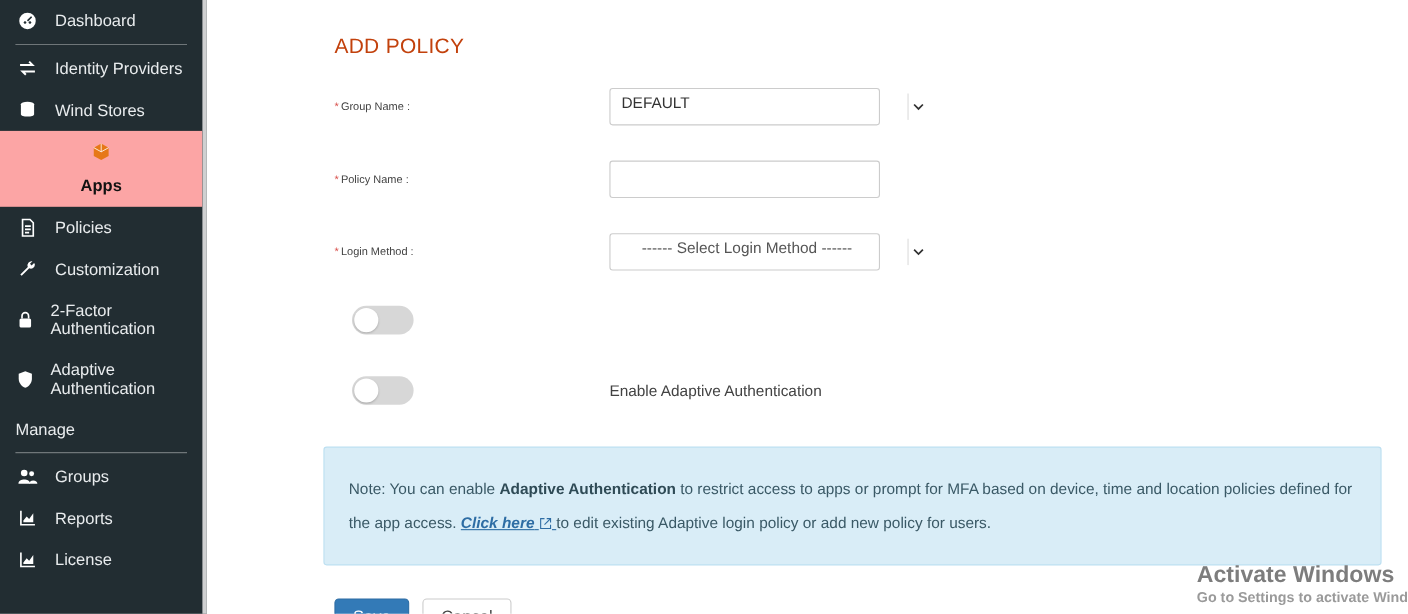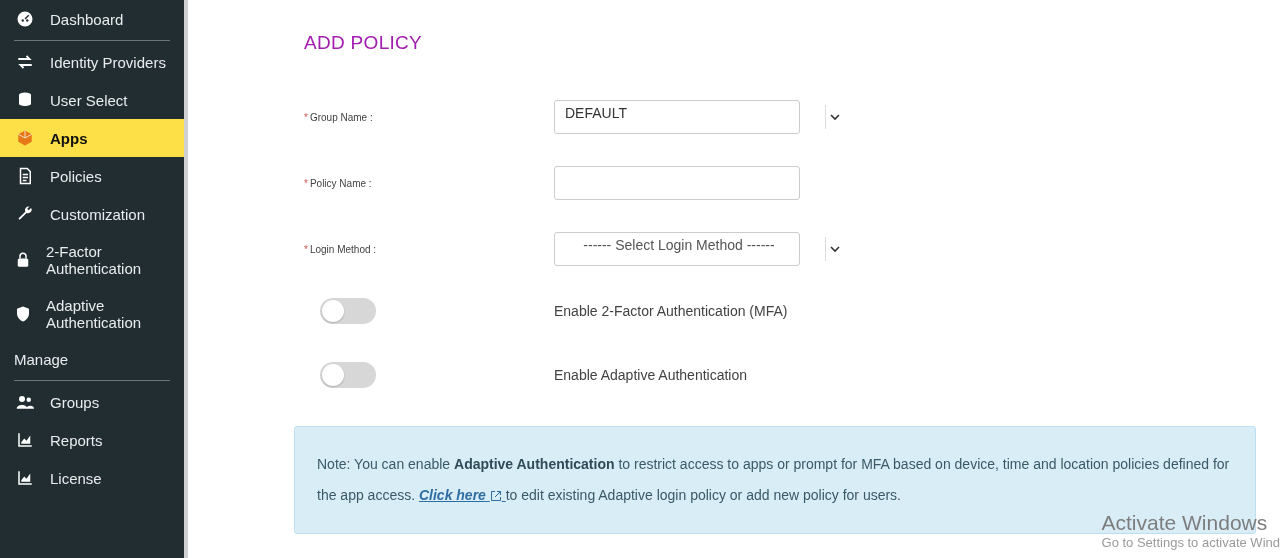--- a/index.html
+++ b/index.html
@@ -29,23 +29,24 @@
     display: flex;
     align-items: center;
     gap: 14px;
     padding: 10px 14px;
     font-size: 15px;
     color: #e9ecee;
     cursor: pointer;
   }
   .sidebar .item .icon { width: 22px; display: flex; align-items: center; justify-content: center; }
   .sidebar .item.active {
-    background: #fde047;
+    background: #fca5a5;
     color: #111;
     font-weight: 600;
+    flex-direction: column;
   }
   .sidebar .section {
     padding: 10px 14px 10px 14px;
     font-size: 15px;
     color: #e9ecee;
   }
   .sidebar hr {
     border: none;
     border-top: 1px solid rgba(255,255,255,0.35);
     margin: 2px 14px;
@@ -56,23 +57,23 @@
     position: absolute;
     left: 240px; top: 0;
     width: 1040px;
     height: 558px;
     padding: 10px 24px 20px 30px;
     overflow: hidden;
   }
   .main h2 {
     font-size: 19px;
     font-weight: 500;
-    color: #a21caf;
+    color: #c2410c;
     letter-spacing: 0.3px;
-    margin: 22px 0 46px 34px;
+    margin: 22px 0 26px 34px;
   }
 
   .form-row {
     display: flex;
     align-items: center;
     margin-left: 34px;
     margin-bottom: 32px;
   }
   .form-label { width: 250px; color: #424242; font-size: 10px; }
   .form-label .req { color: #d9534f; margin-right: 2px; }
@@ -138,20 +139,21 @@
     cursor: pointer; border: 1px solid transparent;
   }
   .btn-primary { background: #337ab7; color: #fff; border-color: #2e6da4; margin-right: 8px; }
   .btn-default { background: #fff; color: #444; border-color: #ccc; }
 
   
   .watermark {
     position: absolute; right: 0; bottom: 8px;
     text-align: left; color: #8a8a8a;
     pointer-events: none;
+    font-weight: bold;
   }
   .watermark .wm1 { font-size: 21px; color: #7d7d7d; }
   .watermark .wm2 { font-size: 13px; color: #9a9a9a; }
 
   svg { display: block; }
 </style>
 </head>
 <body>
 
 <nav class="sidebar">
@@ -181,21 +183,21 @@
   </div>
 
   <div class="item">
     <span class="icon">
       <svg width="18" height="18" viewBox="0 0 24 24" fill="#fff">
           <ellipse cx="12" cy="5" rx="8" ry="3"></ellipse>
           <path d="M4 5v6c0 1.66 3.58 3 8 3s8-1.34 8-3V5"></path>
           <path d="M4 11v6c0 1.66 3.58 3 8 3s8-1.34 8-3v-6"></path>
         </svg>
     </span>
-    <span>User Select</span>
+    <span>Wind Stores</span>
   </div>
 
   <div class="item active">
     <span class="icon">
       <svg width="18" height="18" viewBox="0 0 24 24" fill="#e67817">
           <path d="M12 2l9 5v10l-9 5-9-5V7z"></path>
           <path d="M12 2v10l9-5M12 12l-9-5" stroke="#fff" stroke-width="1" fill="none"></path>
         </svg>
     </span>
     <span>Apps</span>
@@ -315,21 +317,20 @@
             <path d="M1 3l4 4 4-4" fill="none" stroke="#333" stroke-width="1.6"></path>
           </svg>
       </span>
     </div>
   </div>
 
   <div class="switch-row">
     <div class="switch-col">
       <div class="switch"></div>
     </div>
-    <span class="switch-label">Enable 2-Factor Authentication (MFA)</span>
   </div>
 
   <div class="switch-row">
     <div class="switch-col">
       <div class="switch"></div>
     </div>
     <span class="switch-label">Enable Adaptive Authentication</span>
   </div>
 
   <div class="note-box">

